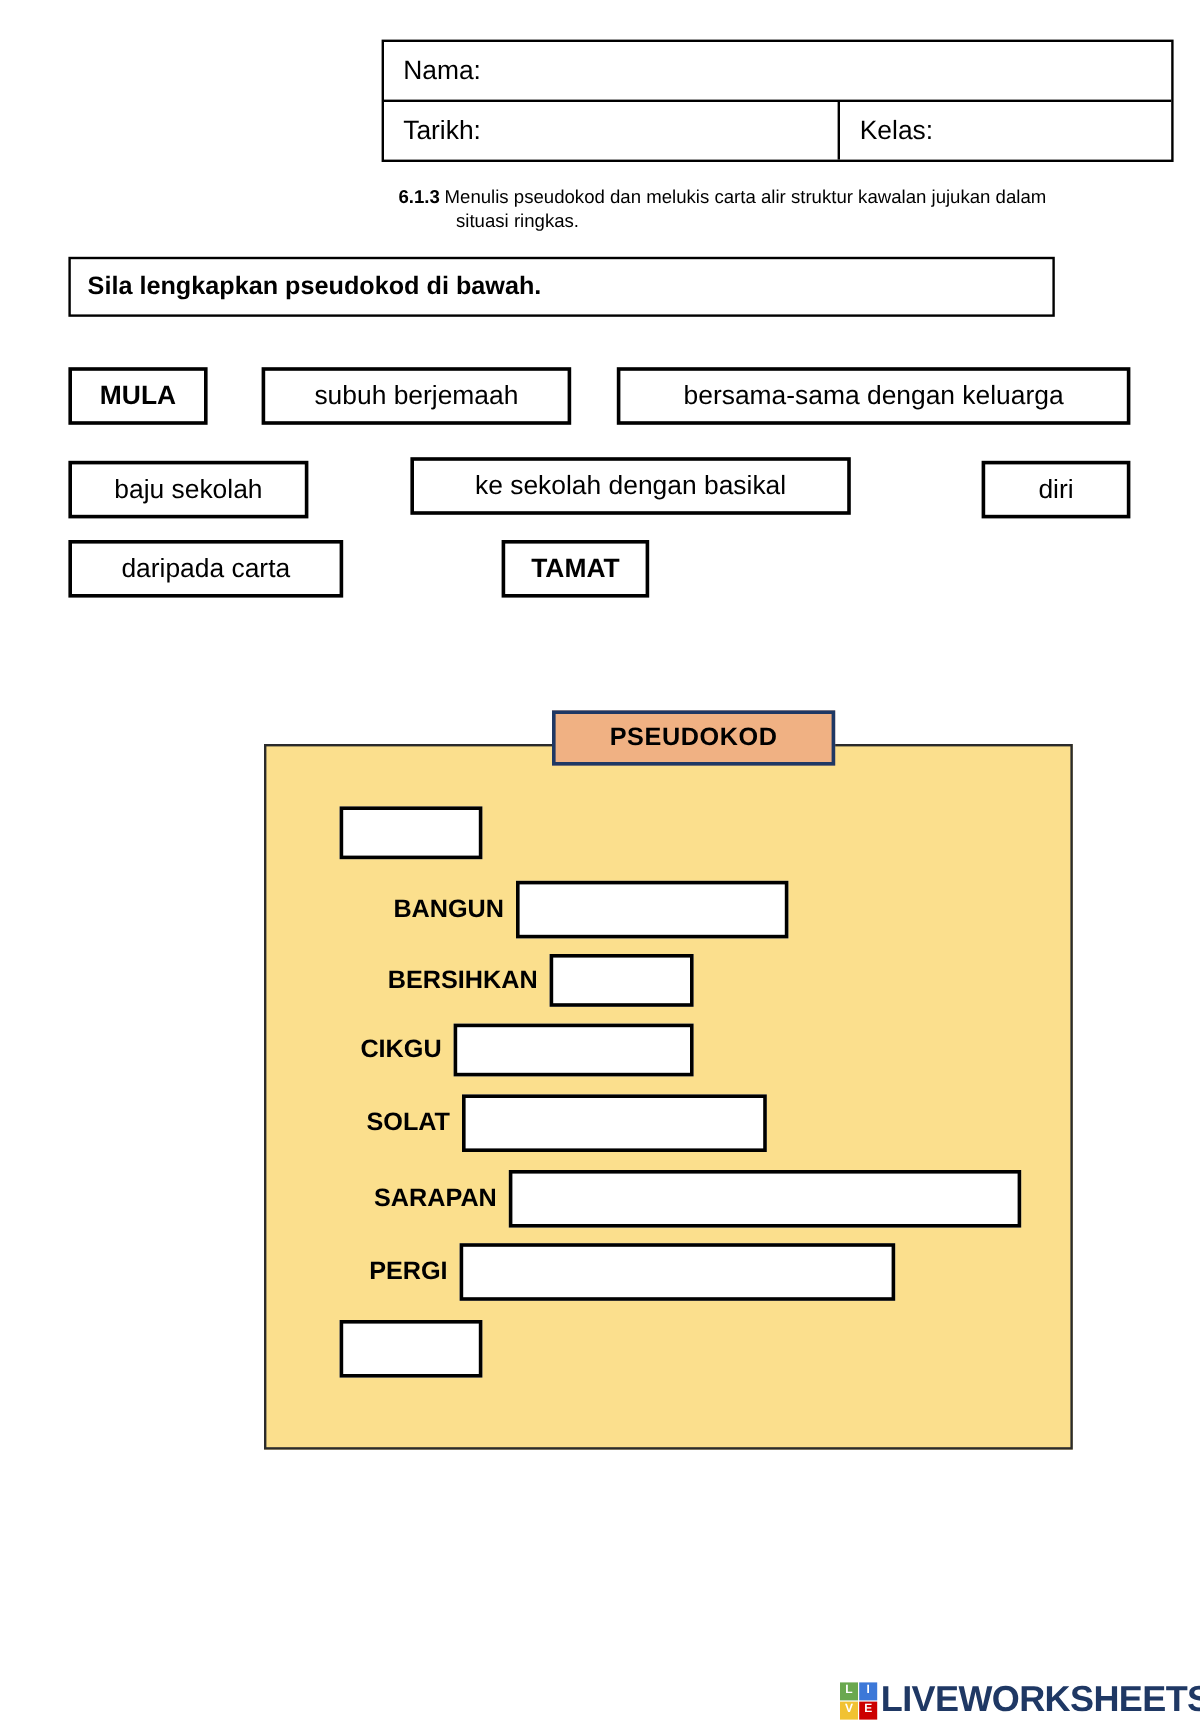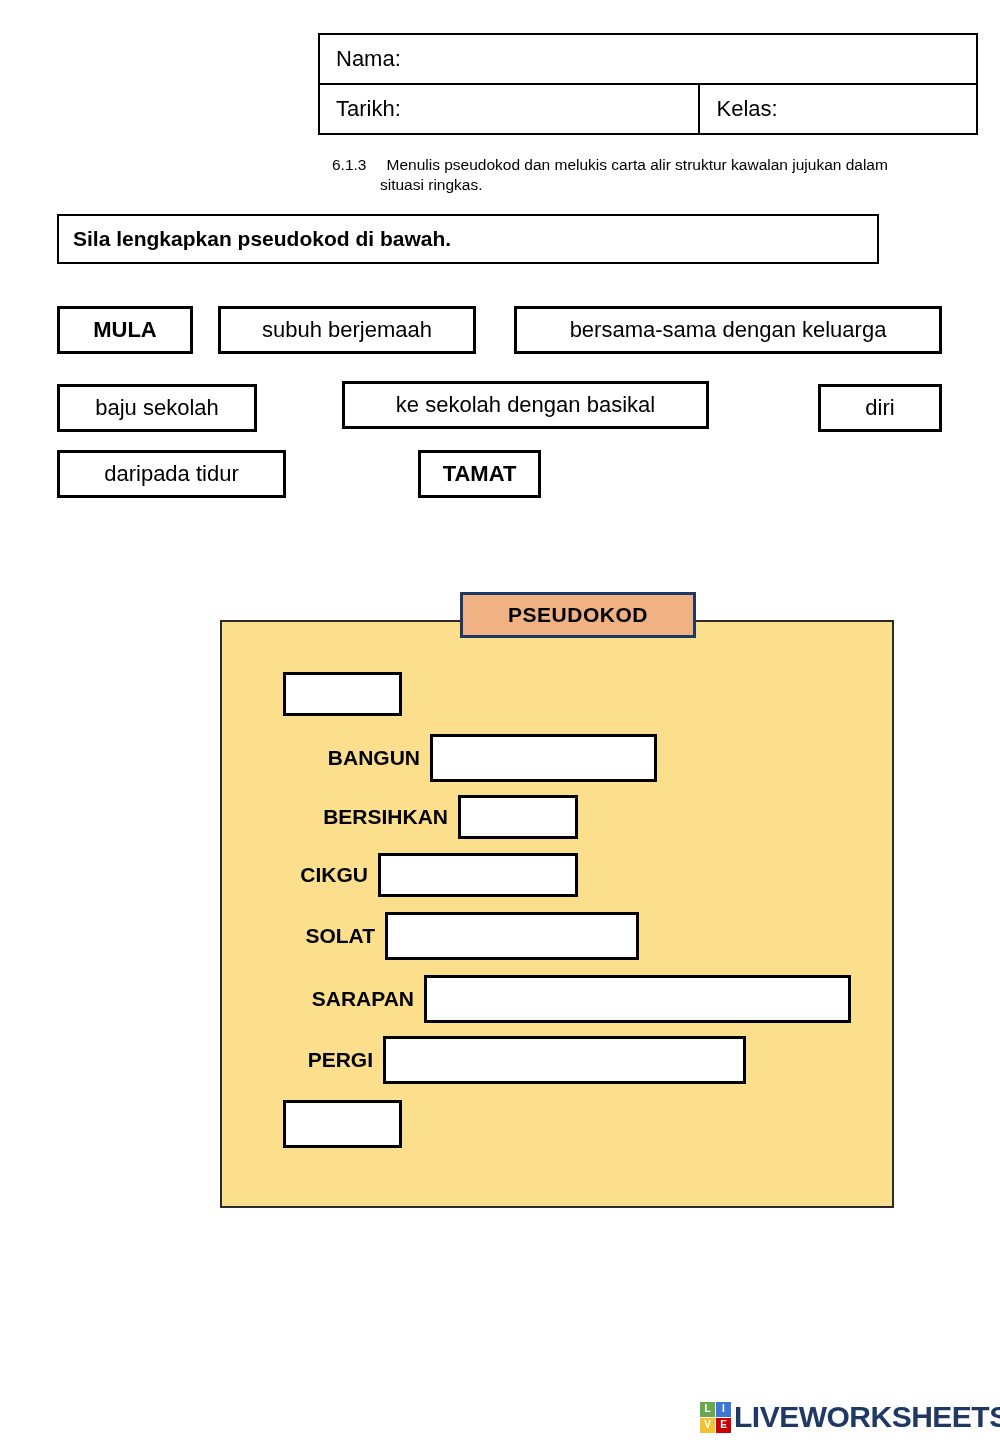--- a/index.html
+++ b/index.html
@@ -58,22 +58,22 @@
   .objective {
     position: absolute;
     left: 332px;
     top: 155px;
     width: 650px;
     font-size: 15.5px;
     line-height: 1.32;
     font-stretch: condensed;
   }
   .objective .code {
-    font-weight: normal;
-    margin-right: 20px;
+    font-weight: bold;
+    margin-right: 4px;
     text-align: right;
   }
   .objective .obj-text {
     display: inline;
   }
   .objective .obj-line2 {
     display: block;
     margin-left: 48px;
   }
 
@@ -233,29 +233,29 @@
   <div class="objective">
     <span class="code">6.1.3</span><span class="obj-text">Menulis pseudokod dan melukis carta alir struktur kawalan jujukan dalam</span>
     <span class="obj-line2">situasi ringkas.</span>
   </div>
 
   <div class="instruction">
     <span>Sila lengkapkan pseudokod di bawah.</span>
   </div>
 
   <div class="wordbank">
-    <div class="chip bold" style="left:57px; top:306px; width:136px; height:48px;">MULA</div>
+    <div class="chip bold" style="left:57px; top:306px; width:116px; height:48px;">MULA</div>
     <div class="chip" style="left:218px; top:306px; width:258px; height:48px;">subuh berjemaah</div>
     <div class="chip" style="left:514px; top:306px; width:428px; height:48px;">bersama-sama dengan keluarga</div>
 
     <div class="chip" style="left:57px; top:384px; width:200px; height:48px;">baju sekolah</div>
     <div class="chip" style="left:342px; top:381px; width:367px; height:48px;">ke sekolah dengan basikal</div>
     <div class="chip" style="left:818px; top:384px; width:124px; height:48px;">diri</div>
 
-    <div class="chip" style="left:57px; top:450px; width:229px; height:48px;">daripada tidur</div>
+    <div class="chip" style="left:57px; top:450px; width:229px; height:48px;">daripada carta</div>
     <div class="chip bold" style="left:418px; top:450px; width:123px; height:48px;">TAMAT</div>
   </div>
 
   <div class="panel"></div>
 
   <div class="panel-tab">
     <span>PSEUDOKOD</span>
   </div>
 
   <div class="pk-row" style="left:163px; top:672px;">

